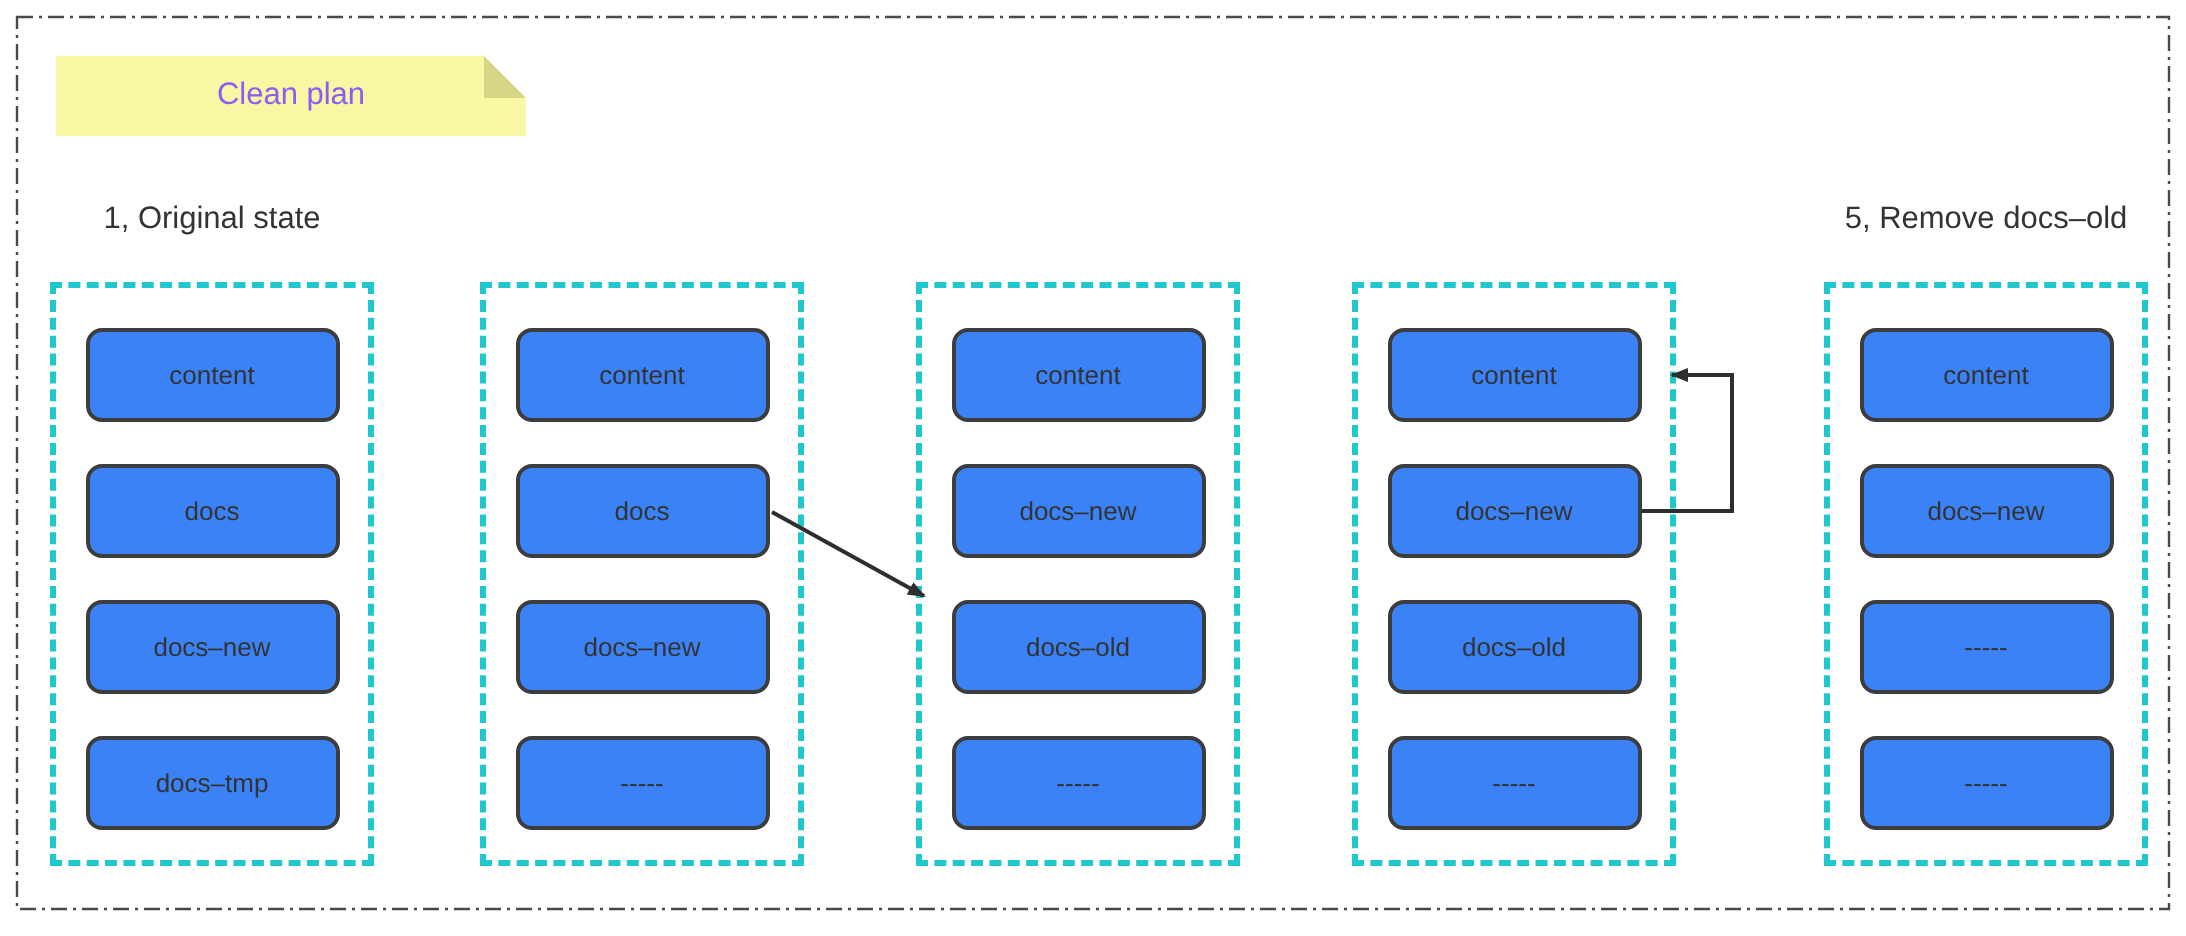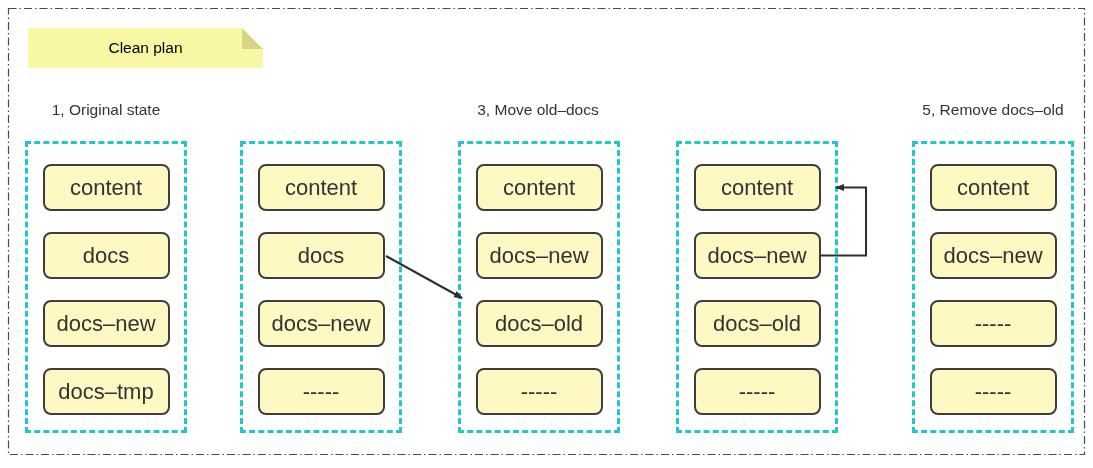--- a/index.html
+++ b/index.html
@@ -21,21 +21,21 @@
   .note {
     position: absolute;
     left: 28px; top: 28px;
     width: 235px; height: 40px;
     background: #f8f7a3;
     display: flex;
     align-items: center;
     justify-content: center;
     font-size: 15.5px;
     font-weight: 500;
-    color: #000000;
+    color: #8b5cf6;
     z-index: 2;
   }
   .note-fold {
     position: absolute;
     top: 0; right: 0;
     width: 0; height: 0;
     border-style: solid;
     border-width: 0 21px 21px 0;
     border-color: #ffffff #ffffff #d6d584 transparent;
   }
@@ -64,27 +64,27 @@
     flex-direction: column;
     align-items: center;
     padding-top: 20px;
     gap: 21px;
     z-index: 1;
   }
   .state-box {
     width: 127px;
     height: 47px;
     box-sizing: border-box;
-    background: #fef9c3;
+    background: #3b82f6;
     border: 2px solid #3d3d3d;
     border-radius: 8px;
     display: flex;
     align-items: center;
     justify-content: center;
-    font-size: 22px;
+    font-size: 13px;
     color: #333333;
     flex: 0 0 auto;
   }
 </style>
 </head>
 <body>
 
 <div class="canvas">
 
   <svg class="overlay" width="1093" height="468" viewBox="0 0 1093 468" xmlns="http://www.w3.org/2000/svg">
@@ -97,21 +97,20 @@
     <line x1="386" y1="256" x2="462" y2="298" stroke="#2e2e2e" stroke-width="2" marker-end="url(#ah)"></line>
     <path d="M 821 255.5 L 866 255.5 L 866 187.5 L 836 187.5" fill="none" stroke="#2e2e2e" stroke-width="2" marker-end="url(#ah)"></path>
   </svg>
 
   <div class="note">
     <div class="note-fold"></div>
     <span>Clean plan</span>
   </div>
 
   <div class="col-header" style="left:-4px;">1, Original state</div>
-  <div class="col-header" style="left:428px;">3, Move old–docs</div>
   <div class="col-header" style="left:883px;">5, Remove docs–old</div>
 
   <div class="column" style="left:25px;">
     <div class="state-box">content</div>
     <div class="state-box">docs</div>
     <div class="state-box">docs–new</div>
     <div class="state-box">docs–tmp</div>
   </div>
 
   <div class="column" style="left:240px;">

